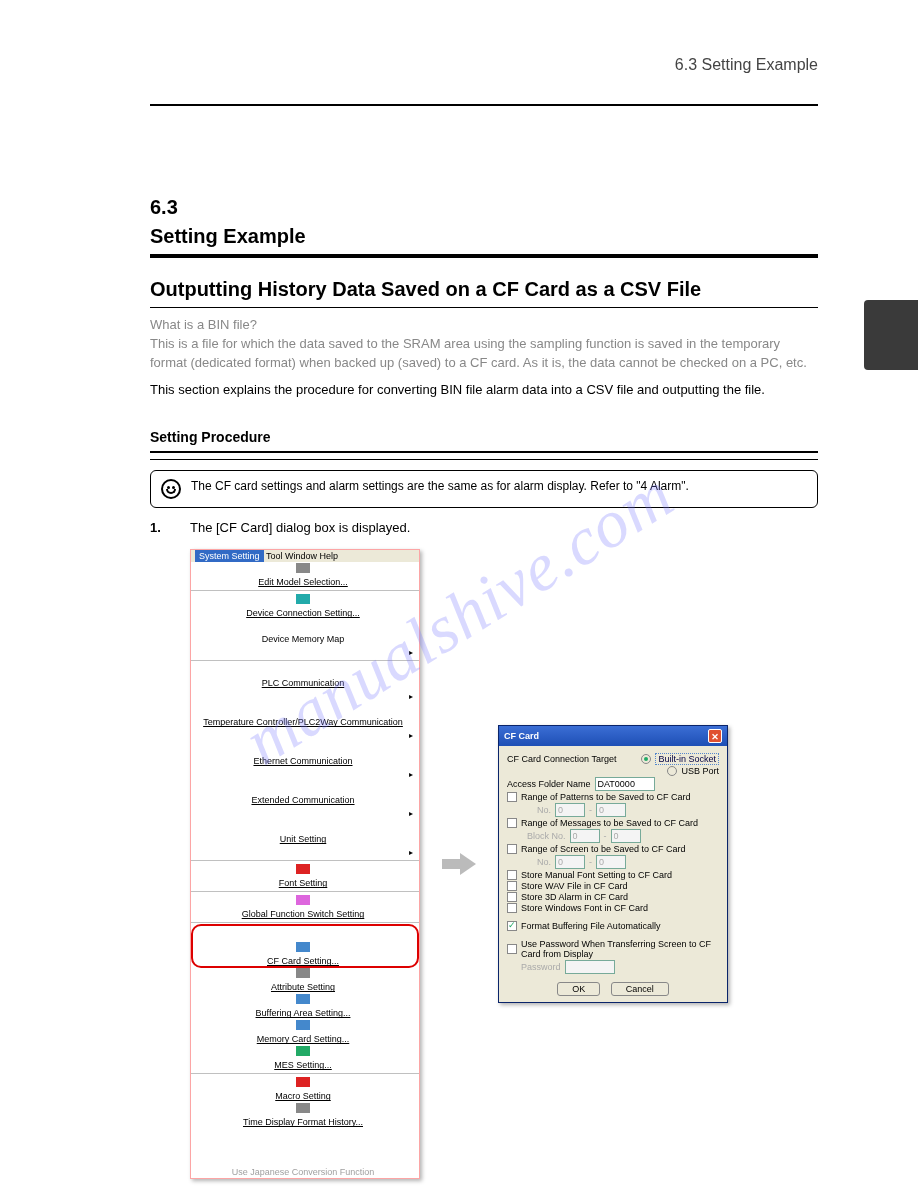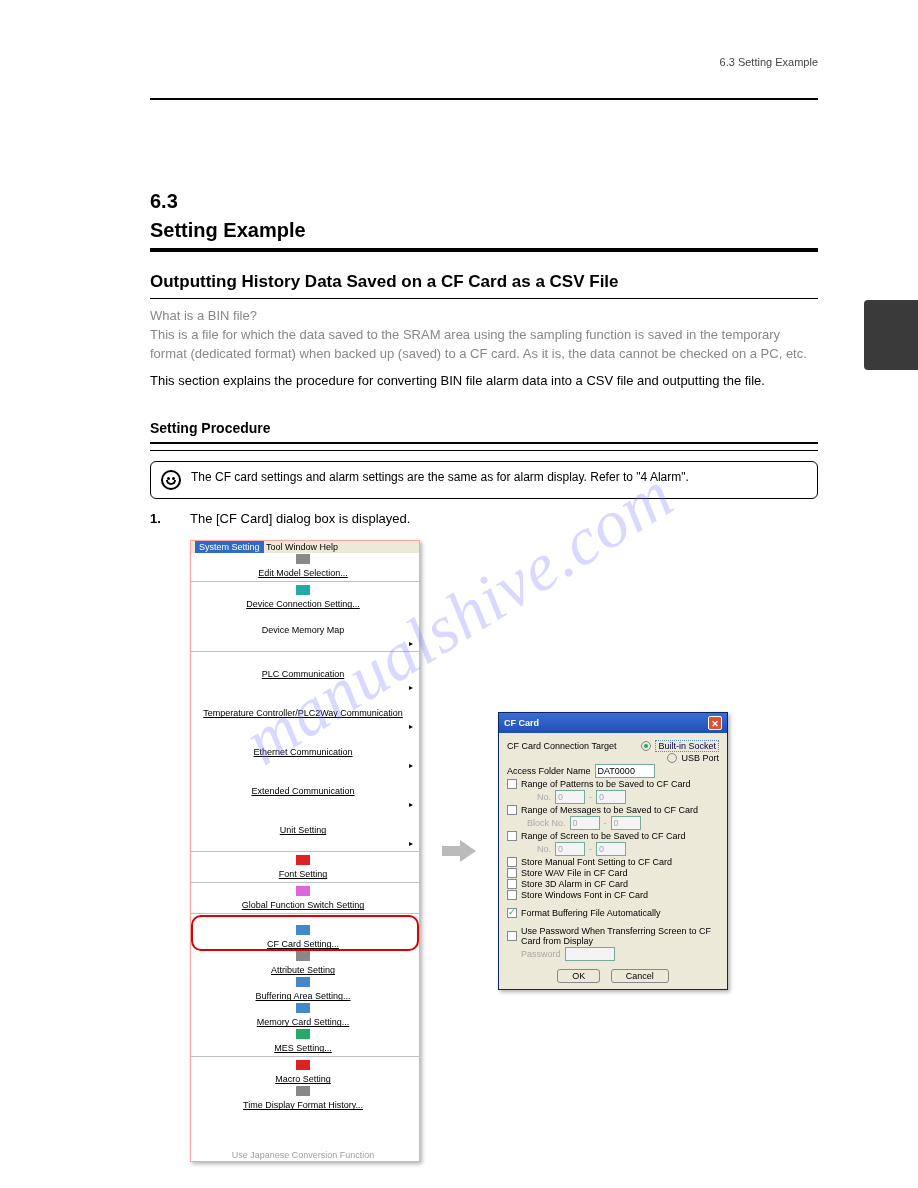--- a/index.html
+++ b/index.html
@@ -14,27 +14,27 @@
   .page {
     width: 918px;
     height: 1188px;
     position: relative;
     padding: 56px 100px 60px 150px;
   }
   .page-header-bar {
     height: 2px; background: #000; margin-top: 30px;
   }
   .page-header-text {
-    display: flex; justify-content: space-between; font-size: 11px; color: #444;
+    display: flex; justify-content: space-between; font-size: 16px; color: #444;
   }
   .section-num { font-weight: bold; font-size: 20px; }
   .section-title { font-weight: bold; font-size: 20px; margin: 6px 0 2px 0; }
   .hr-thick { height: 4px; background: #000; margin: 6px 0 10px 0; }
   .hr-thin { height: 1px; background: #000; margin: 6px 0 8px 0; }
-  .subsection-title { font-weight: bold; font-size: 17px; margin-top: 20px; }
+  .subsection-title { font-weight: bold; font-size: 20px; margin-top: 20px; }
   .para { font-size: 13px; line-height: 1.45; margin: 8px 0; }
   .subhead { font-weight: bold; font-size: 14px; margin-top: 6px; }
   .lighter { color: #888; }
   .callout {
     border: 1px solid #000; border-radius: 6px; padding: 8px 10px; display: flex; align-items: flex-start; gap: 10px;
     font-size: 12px; margin: 10px 0;
   }
   .callout .face {
     width: 20px; height: 20px; border: 2px solid #000; border-radius: 50%; position: relative; flex-shrink: 0;
   }
@@ -66,21 +66,21 @@
     box-shadow: 2px 2px 4px rgba(0,0,0,0.3);
   }
   .xpmenu .menubar { background: #ece9d8; padding: 1px 4px; font-size: 9px; }
   .xpmenu .menubar span.sel { background: #316ac5; color: #fff; padding: 1px 4px; }
   .xpmenu .item { display: flex; align-items: center; padding: 1px 6px 1px 2px; gap: 4px; white-space: nowrap; flex-direction: column; }
   .xpmenu .item .ic { width: 14px; height: 10px; flex-shrink: 0; }
   .xpmenu .sep { height: 1px; background: #c0c0c0; margin: 2px 0; }
   .xpmenu .subarrow { margin-left: auto; font-size: 8px; color: #000; }
   .xpmenu .disabled { color: #a0a0a0; gap: 28px; }
   .xpmenu .highlight {
-    border: 2px solid #d00; border-radius: 10px; padding: 8px 6px 0 2px; margin: -1px 0;
+    border: 2px solid #d00; border-radius: 10px; padding: 16px 6px 0 2px; margin: -1px 0;
   }
   .ic-red { background: #d22; }
   .ic-pink { background: #d6d; }
   .ic-green { background: #2a6; }
   .ic-blue { background: #48c; }
   .ic-gray { background: #888; }
   .ic-teal { background: #2aa; }
   
   .xpdlg {
     width: 230px; border: 1px solid #0a246a; background: #ece9d8;

